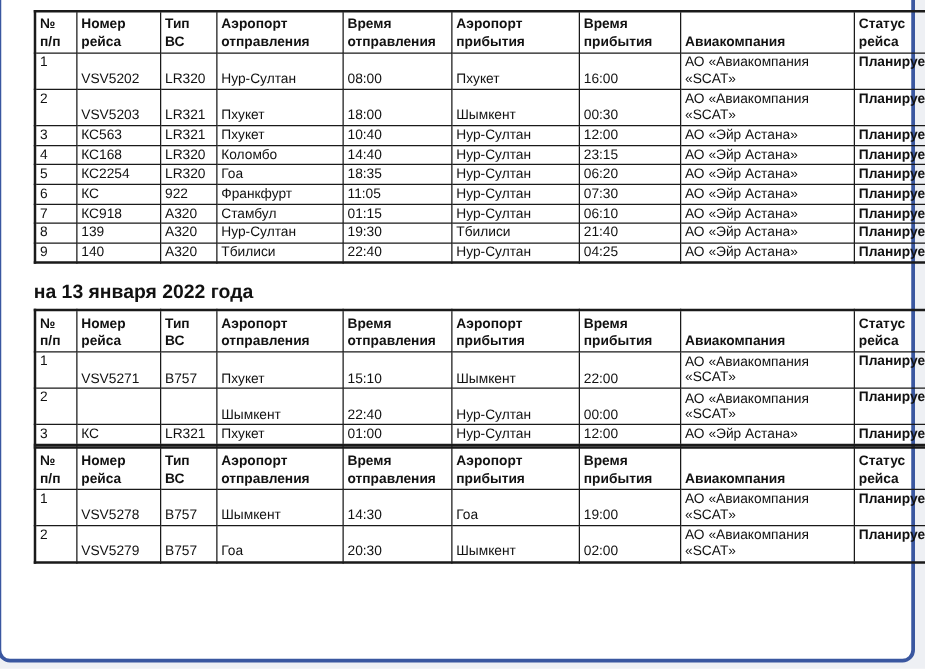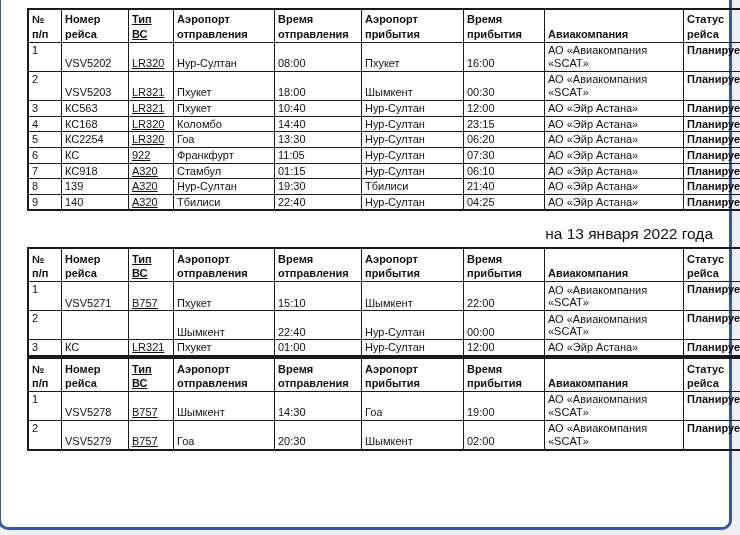--- a/index.html
+++ b/index.html
@@ -23,22 +23,22 @@
     left: 27px; top: 8px; width: 686px;
   }
   .doc-title {
     text-align: center;
     font-weight: bold;
     font-size: 15.5px;
     line-height: 1.25;
     margin: 0 0 3px 0;
   }
   .date-heading {
-    text-align: right;
-    font-weight: normal;
+    text-align: left;
+    font-weight: bold;
     font-size: 15.5px;
     margin: 14px 0 4px 0;
   }
   table.flights {
     border-collapse: collapse;
     width: 686px;
     table-layout: fixed;
     border: 2px solid #1a1a1a;
   }
   table.flights th, table.flights td {
@@ -56,21 +56,21 @@
     line-height: 1.3;
   }
   table.flights td { height: 12px; line-height: 1.15; vertical-align: middle; }
   tr.tall td { height: 26px; vertical-align: bottom; }
   tr.tall td.c0 { vertical-align: top; }
   tr.tall td.c8 { vertical-align: top; }
   tr.tall td.c7 { vertical-align: middle; }
   td.c8 { font-weight: bold; }
   .c0 { width: 26px; }
   .c1 { width: 60px; }
-  .c2 { width: 38px; text-decoration: underline; }
+  .c2 { width: 38px; }
   .c3 { width: 94px; }
   .c4 { width: 80px; }
   .c5 { width: 95px; }
   .c6 { width: 74px; }
   .c7 { width: 132px; }
   .c8 { width: 71px; }
   .mb { margin-bottom: 0; }
 </style>
 </head>
 <body>
@@ -144,21 +144,21 @@
           <td class="c5">Нур-Султан</td>
           <td class="c6">23:15</td>
           <td class="c7">АО «Эйр Астана»</td>
           <td class="c8">Планируется</td>
         </tr>
         <tr>
           <td class="c0">5</td>
           <td class="c1">КС2254</td>
           <td class="c2">LR320</td>
           <td class="c3">Гоа</td>
-          <td class="c4">13:30</td>
+          <td class="c4">18:35</td>
           <td class="c5">Нур-Султан</td>
           <td class="c6">06:20</td>
           <td class="c7">АО «Эйр Астана»</td>
           <td class="c8">Планируется</td>
         </tr>
         <tr>
           <td class="c0">6</td>
           <td class="c1">КС</td>
           <td class="c2">922</td>
           <td class="c3">Франкфурт</td>

